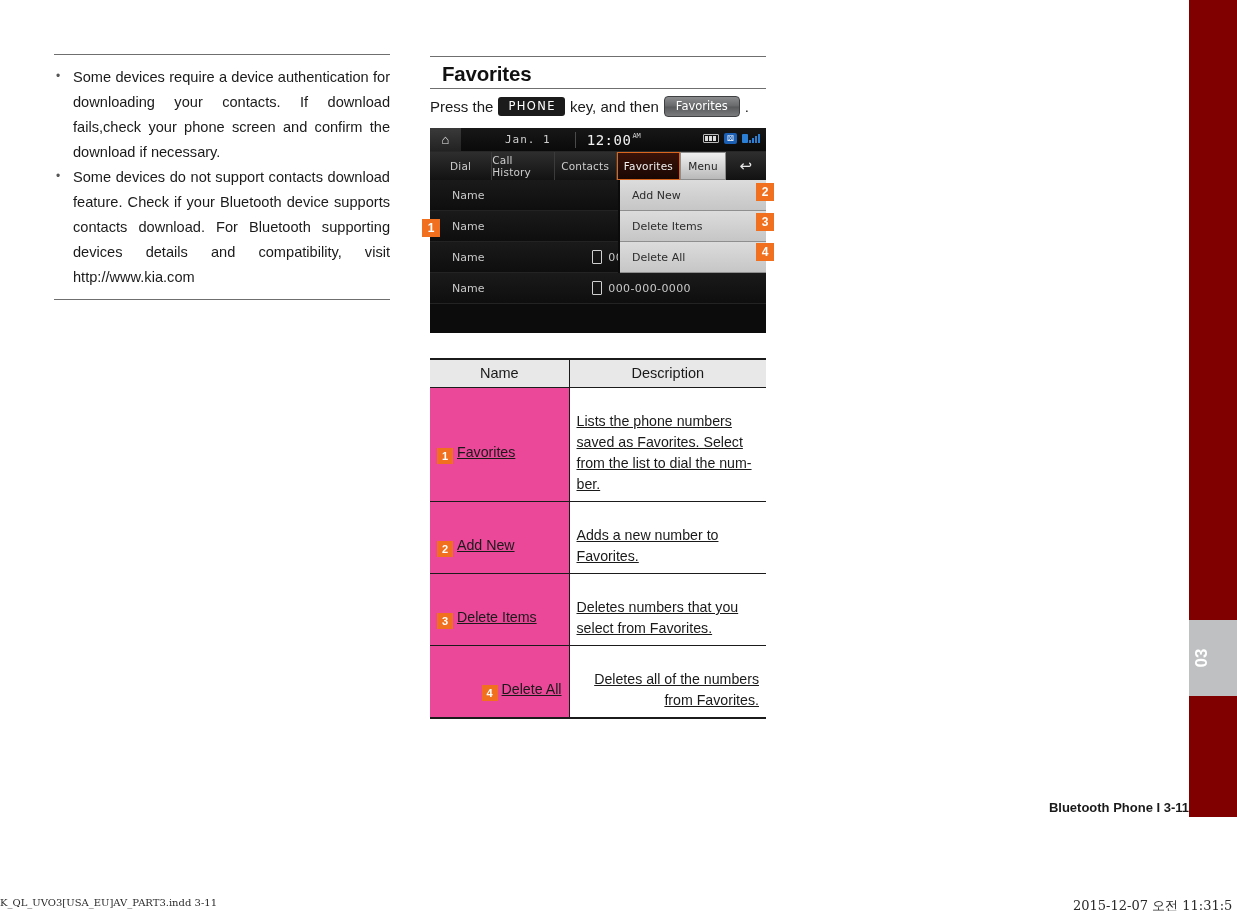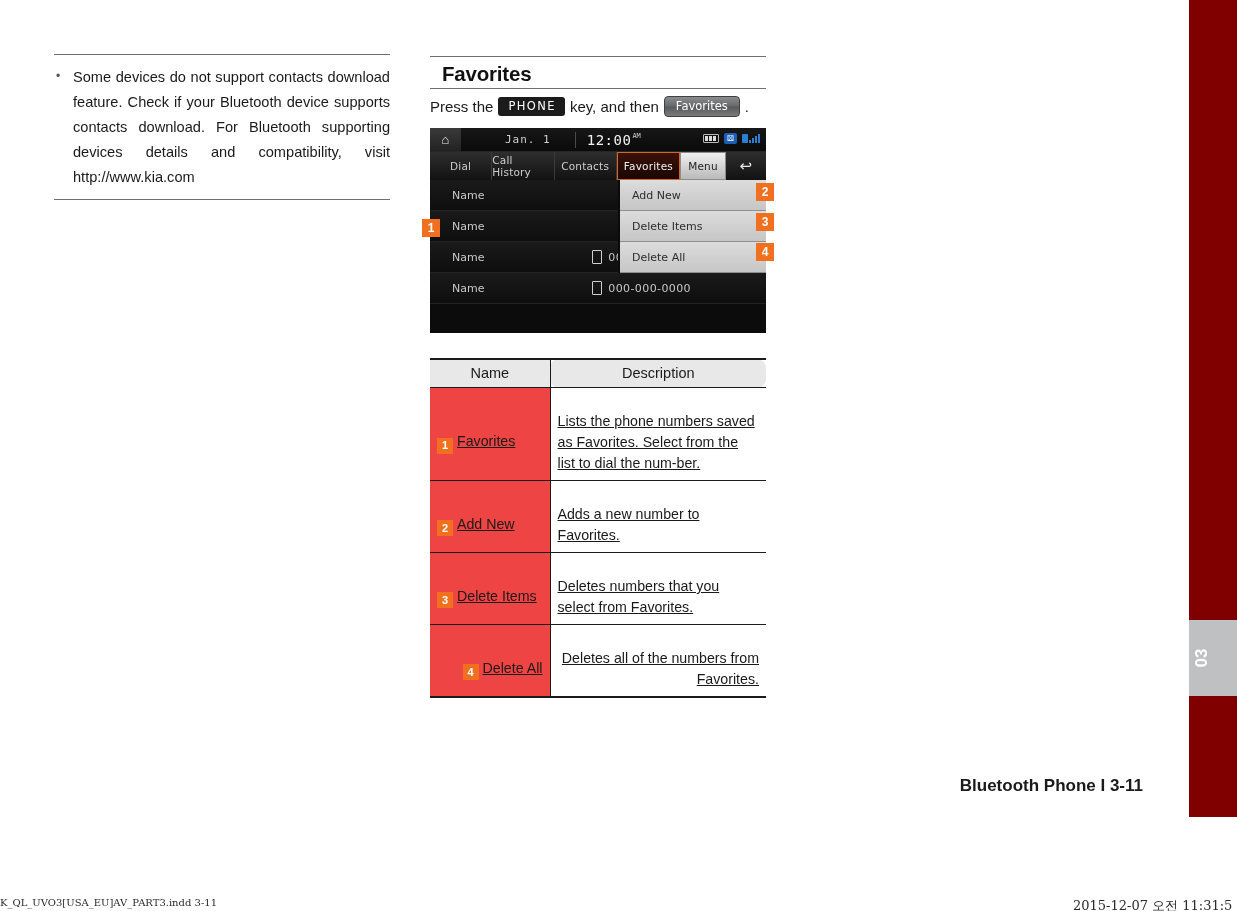--- a/index.html
+++ b/index.html
@@ -356,36 +356,36 @@
   }
   #desc-table th {
     background: #e8e8e8;
     font-size: 14.5px;
     font-weight: normal;
     color: #1a1a1a;
     padding: 5px 0 6px 0;
     border-bottom: 1.2px solid #1b1b1b;
     border-right: 1.2px solid #1b1b1b;
   }
-  #desc-table th:last-child { border-right: none; border-radius: 9px; }
+  #desc-table th:last-child { border-right: none; }
   #desc-table td {
     font-size: 14.2px;
     line-height: 21px;
     color: #1a1a1a;
     padding: 23px 7px 6px 7px;
     border-bottom: 1.2px solid #1b1b1b;
     border-right: 1.2px solid #1b1b1b;
     vertical-align: middle;
     text-decoration: underline;
   }
   #desc-table td:last-child { border-right: none; vertical-align: top; }
   #desc-table tr:last-child td { border-bottom: none; text-align: right; }
   td.name-cell {
-    background: #ef4444;
-    width: 120px;
+    background: #ec4899;
+    width: 139px;
     box-sizing: border-box;
     padding-left: 14px;
     white-space: nowrap;
     margin-left: 20px;
   }
   .tbadge {
     display: inline-flex;
     width: 16px; height: 16px;
     background: #f0701f;
     color: #fff;
@@ -393,26 +393,25 @@
     font-weight: bold;
     align-items: center;
     justify-content: center;
     margin-right: 4px;
     vertical-align: -3px;
   }
 
   
   #page-footer {
     position: absolute;
-    left: 0; top: 776px;
+    left: 0; top: 800px;
     width: 1189px;
     text-align: right;
-    padding-right: 46px;
-    box-sizing: border-box;
-    font-size: 17px;
+    box-sizing: border-box;
+    font-size: 13px;
     color: #1a1a1a;
     font-weight: bold;
   }
   #print-footer-left {
     position: absolute;
     left: 0; top: 897px;
     font-family: "DejaVu Serif", serif;
     font-size: 10px;
     color: #2a2a2a;
     white-space: nowrap;
@@ -431,20 +430,21 @@
 
 <div id="right-bar">
   <div id="right-bar-tab">
     <span>03</span>
   </div>
 </div>
 
 <div id="left-col">
   <div class="rule-top"></div>
   <ul class="note-list">
+    <li>Some devices require a device authentication for downloading your contacts. If download fails,check your phone screen and confirm the download if necessary.</li>
     <li class="j2">Some devices do not support contacts download feature. Check if your Bluetooth device supports contacts download. For Bluetooth supporting devices details and compatibility, visit http://www.kia.com</li>
   </ul>
   <div class="rule-bottom"></div>
 </div>
 
 <div id="main-col">
   <div id="section-rule-top"></div>
   <div id="section-title">Favorites</div>
   <div id="section-rule-bottom"></div>
   <div id="press-line">

